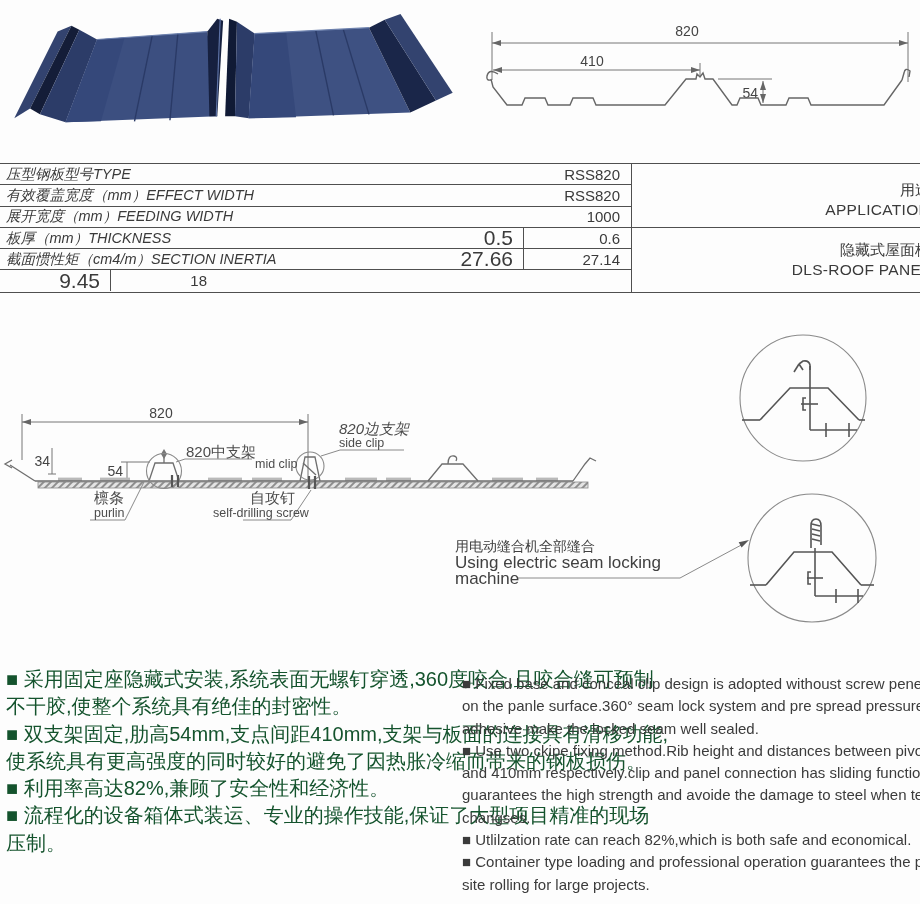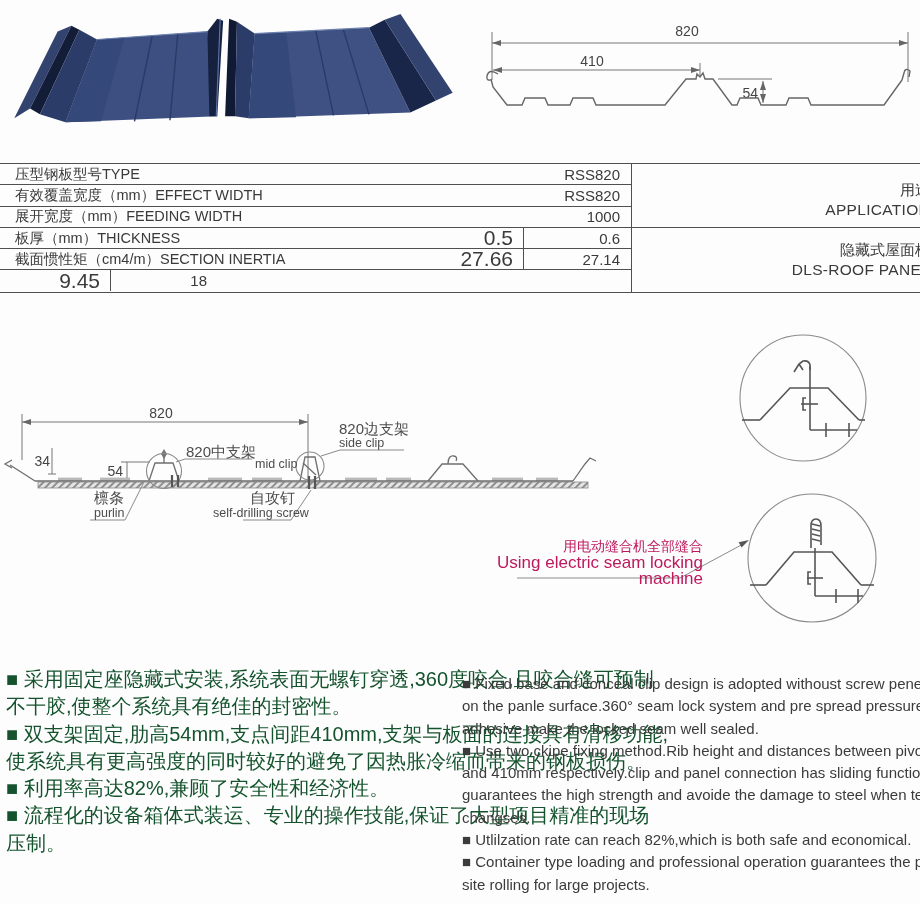--- a/index.html
+++ b/index.html
@@ -8,36 +8,36 @@
   .page{position:relative;width:848px;height:904px;}
   .abs{position:absolute;}
   svg text{font-family:"Liberation Sans","DejaVu Sans",sans-serif;fill:#444;}
 
   
   .spec-table{position:absolute;left:0;top:163px;width:920px;height:130px;
               border-top:1px solid #4f4f4f;border-bottom:1px solid #4f4f4f;box-sizing:border-box;}
   .tleft{position:absolute;left:0;top:0;width:631px;height:128px;}
   .trow{display:flex;height:20.3px;border-bottom:1px solid #4f4f4f;align-items:center;font-size:14.5px;color:#3a3a3a;}
   .trow:last-child{border-bottom:none;}
-  .tlbl{flex:1;padding-left:15px;white-space:nowrap;overflow:hidden;}
+  .tlbl{flex:1;padding-left:6px;white-space:nowrap;overflow:hidden;font-style:italic;}
   .tvalw{width:120px;text-align:right;padding-right:11px;font-size:15px;}
   .tval1{width:100px;text-align:right;padding-right:10px;font-size:21px;align-self:stretch;display:flex;align-items:center;justify-content:flex-end;}
   .tval2{width:96px;text-align:right;padding-right:11px;font-size:15px;border-left:1px solid #4f4f4f;align-self:stretch;display:flex;align-items:center;justify-content:flex-end;}
   .tright{position:absolute;left:631px;top:0;width:289px;height:128px;border-left:1px solid #4f4f4f;box-sizing:border-box;}
   .trcell{height:64px;box-sizing:border-box;text-align:right;color:#3a3a3a;}
   .trcell1{border-bottom:1px solid #4f4f4f;padding-top:16px;}
   .trcell2{padding-top:12px;}
   .trcell .zh{font-size:15px;line-height:20px;width:298px;}
   .trcell .en{font-size:15.5px;line-height:20px;width:298px;letter-spacing:.3px;}
 
   
   .dlab{position:absolute;color:#4c4c4c;white-space:nowrap;}
   .zh15{font-size:15px;}
   .en12{font-size:12.5px;}
-  .seam-note{position:absolute;left:481px;top:538px;width:222px;text-align:right;color:#be185d;}
+  .seam-note{position:absolute;left:455px;top:538px;width:222px;text-align:left;color:#404040;}
   .seam-note .zh{font-size:14px;line-height:17px;}
   .seam-note .en{font-size:17px;line-height:16px;}
 
   
   .feat-zh{position:absolute;left:6px;top:666px;width:540px;font-size:20px;line-height:27.3px;color:#14532d;white-space:nowrap;}
   .feat-en{position:absolute;left:462px;top:673px;width:480px;font-size:15px;line-height:22.3px;color:#3b3b3b;white-space:nowrap;}
   .tl{white-space:nowrap;}
 </style>
 </head>
 <body>
@@ -211,21 +211,21 @@
         <line x1="340" y1="60" x2="321" y2="66"></line>
       <line x1="90" y1="130" x2="125" y2="130"></line>
         <line x1="125" y1="130" x2="144" y2="92"></line>
       <line x1="243" y1="130" x2="291" y2="130"></line>
         <line x1="291" y1="130" x2="311" y2="100"></line>
     </g>
   </svg>
 
   <div class="dlab zh15" style="left:186px;top:443px;">820中支架</div>
   <div class="dlab en12" style="left:255px;top:446px;margin-top:11px;">mid clip</div>
-  <div class="dlab zh15" style="left:339px;top:420px;">820边支架</div>
+  <div class="dlab zh15" style="left:339px;top:420px;font-style:italic;">820边支架</div>
   <div class="dlab en12" style="left:339px;top:436px;">side clip</div>
   <div class="dlab zh15" style="left:94px;top:489px;">檩条</div>
   <div class="dlab en12" style="left:94px;top:506px;">purlin</div>
   <div class="dlab zh15" style="left:250px;top:489px;">自攻钉</div>
   <div class="dlab en12" style="left:213px;top:506px;">self-drilling screw</div>
 
   <svg class="abs" style="left:430px;top:320px;" width="490" height="350" viewBox="0 0 490 350">
     <circle cx="373" cy="78" r="63" stroke="#8a8a8a" stroke-width="1.1" fill="none"></circle>
     <g stroke="#555" stroke-width="1.6" fill="none">
       <line x1="312" y1="100" x2="330" y2="100"></line>

